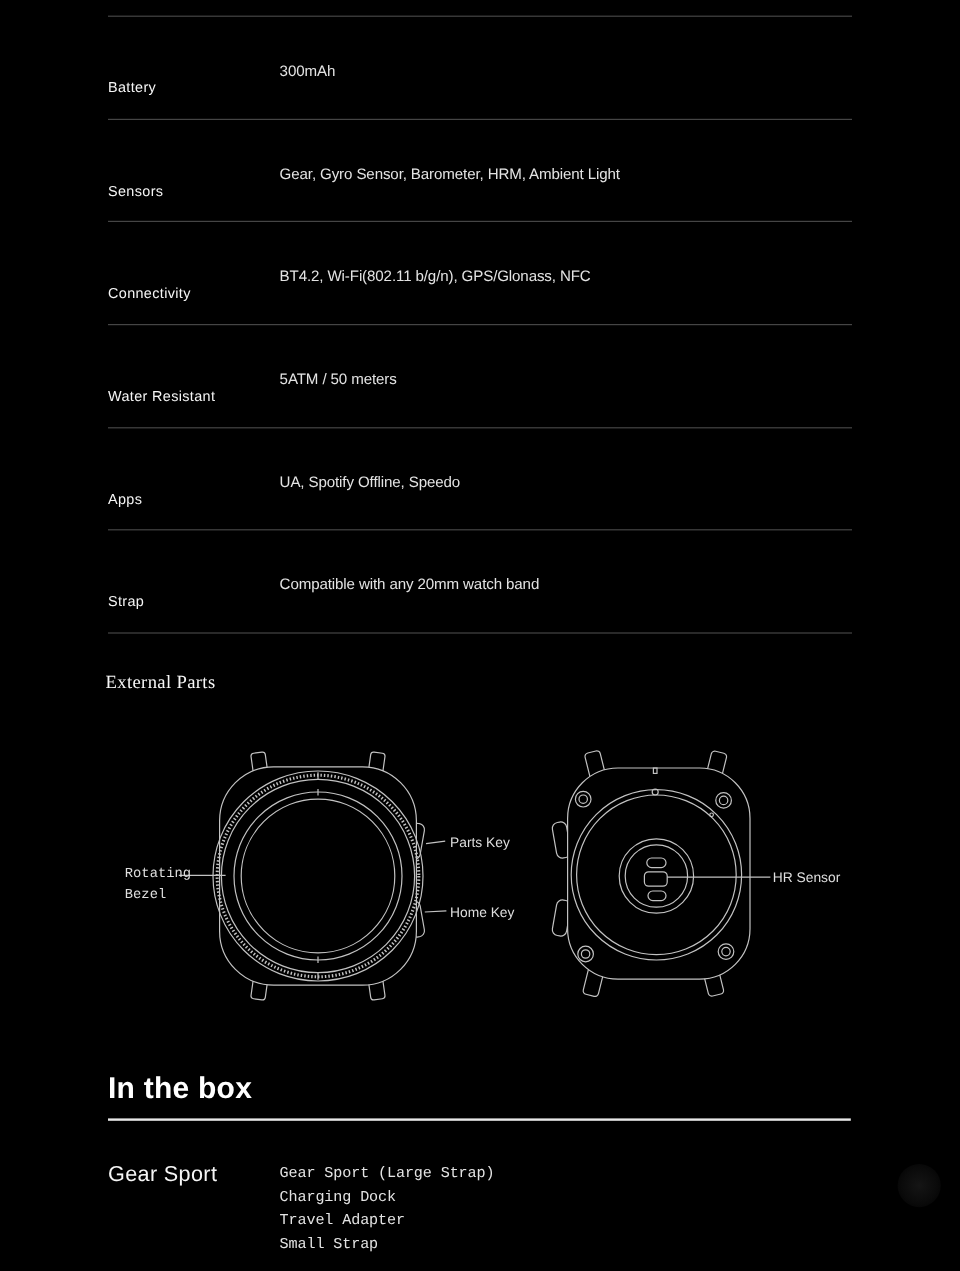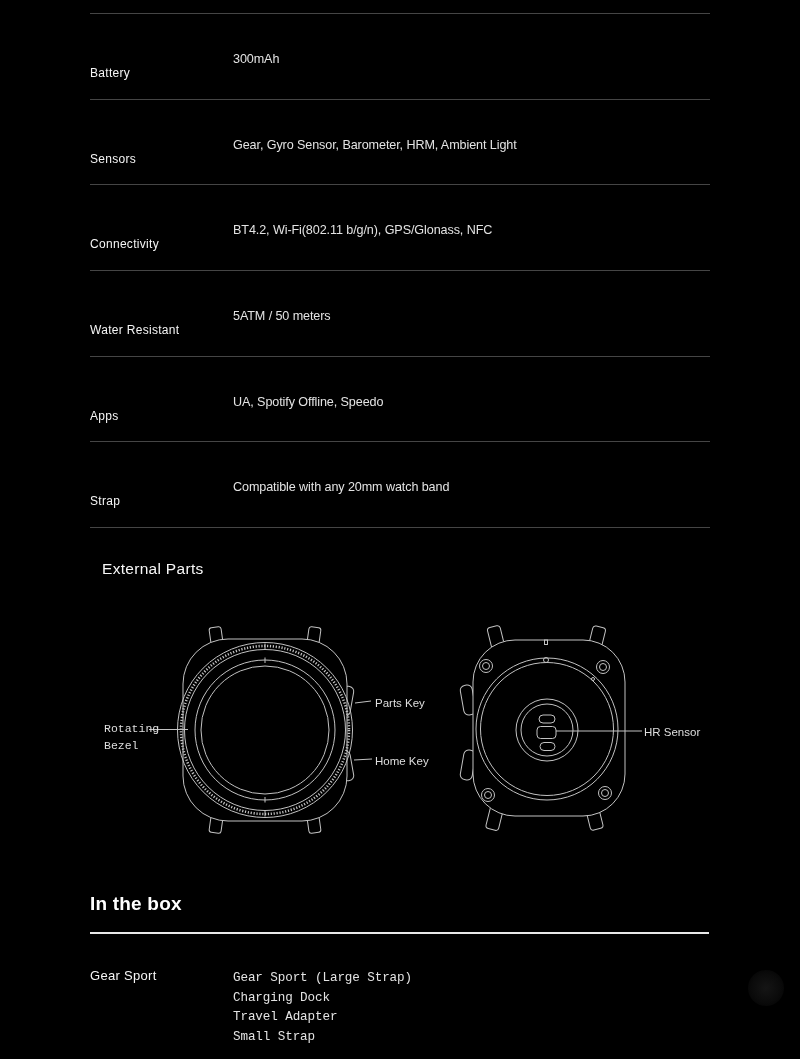--- a/index.html
+++ b/index.html
@@ -18,40 +18,40 @@
     position:absolute;left:0;top:52px;
     font-size:12px;letter-spacing:.3px;color:#f5f5f5;white-space:nowrap;
   }
   .spec-value{
     position:absolute;left:143px;top:38px;
     font-size:12.6px;letter-spacing:-.1px;color:#e3e3e3;white-space:nowrap;
   }
 
   
   .section-heading{
-    position:absolute;left:102px;
-    font-size:15.5px;letter-spacing:.3px;color:#f7f7f7;white-space:nowrap;
+    position:absolute;left:88px;
+    font-size:15.5px;letter-spacing:.3px;color:#f7f7f7;white-space:nowrap;font-family:Liberation Serif, serif;
   }
   .box-heading{
     position:absolute;left:90px;top:893px;
-    font-size:19px;font-weight:700;letter-spacing:.2px;color:#ffffff;white-space:nowrap;
+    font-size:25px;font-weight:700;letter-spacing:.2px;color:#ffffff;white-space:nowrap;
   }
   .box-divider{position:absolute;left:90px;top:932px;width:619px;height:2px;background:#e8e8e8;}
 
   
   .diagram-svg{position:absolute;left:90px;top:600px;}
   .part-label{
     position:absolute;font-size:11.5px;color:#dedede;letter-spacing:0;line-height:16.5px;
   }
   .part-label.wrap{width:64px;font-family:Liberation Mono, monospace;}
 
   
   .box-label{
     position:absolute;left:90px;top:968px;
-    font-size:13px;letter-spacing:.3px;color:#f5f5f5;white-space:nowrap;
+    font-size:18px;letter-spacing:.3px;color:#f5f5f5;white-space:nowrap;
   }
   .box-items{position:absolute;left:233px;top:969px;}
   .box-item{
     font-size:12.6px;color:#e3e3e3;letter-spacing:-.1px;
     line-height:19.6px;white-space:nowrap;font-family:Liberation Mono, monospace;
   }
 
   
   .scroll-top{
     position:absolute;left:748px;top:970px;width:36px;height:36px;border-radius:50%;

